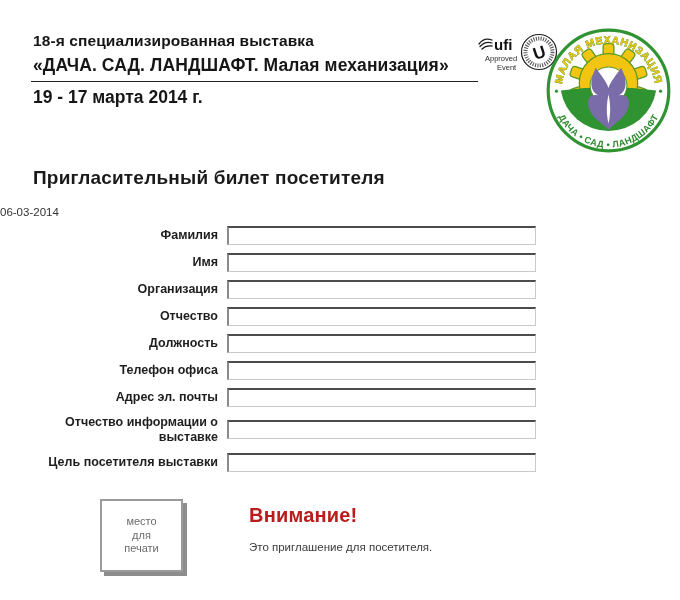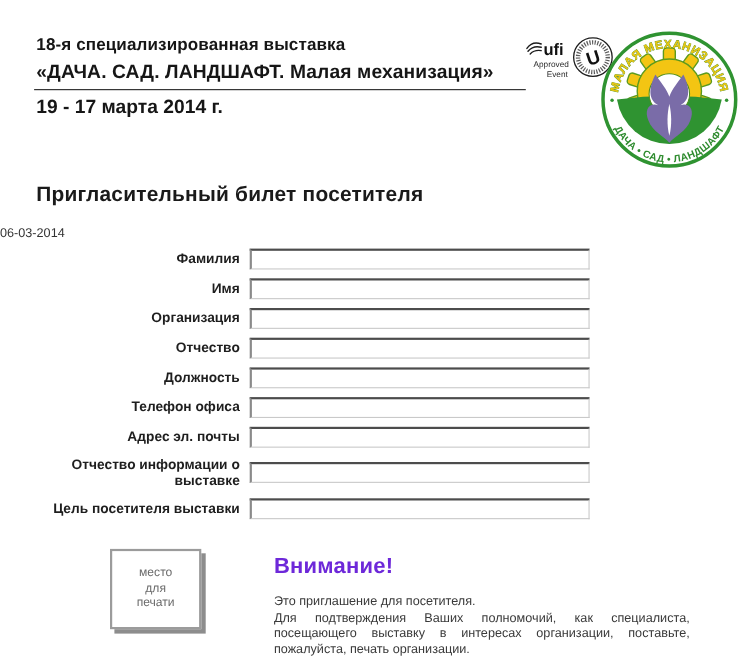--- a/index.html
+++ b/index.html
@@ -40,21 +40,21 @@
 
   
   .stamp-box {
       position:absolute; left:100px; top:499px; width:83px; height:73px;
       border:2px solid #9b9b9b; background:#fff;
       box-shadow:4px 4px 0 0 #8d8d8d;
       display:flex; align-items:center; justify-content:center; text-align:center;
   }
   .stamp-box .stamp-text { font-size:11px; color:#6b6b6b; line-height:1.25; }
   .attention { position:absolute; left:249px; top:504px; width:378px; }
-  .attention h2 { font-size:20px; font-weight:bold; color:#6d28d9; letter-spacing:0.2px; }
+  .attention h2 { font-size:20px; font-weight:bold; color:#b91c1c; letter-spacing:0.2px; }
   .attention .note { margin-top:13px; font-size:11.5px; line-height:14.5px; color:#3a3a3a; }
   .attention .note .n2 { text-align:justify; }
 </style>
 </head>
 <body>
 
 <div class="page">
 
   <div class="header">
     <div class="h-line1">18-я специализированная выставка</div>
@@ -172,17 +172,16 @@
       <div>место</div>
       <div>для</div>
       <div>печати</div>
     </div>
   </div>
 
   <div class="attention">
     <h2>Внимание!</h2>
     <div class="note">
       <div class="n1">Это приглашение для посетителя.</div>
-      <div class="n2">Для подтверждения Ваших полномочий, как специалиста, посещающего выставку в интересах организации, поставьте, пожалуйста, печать организации.</div>
     </div>
   </div>
 
 </div>
 
 </body></html>

